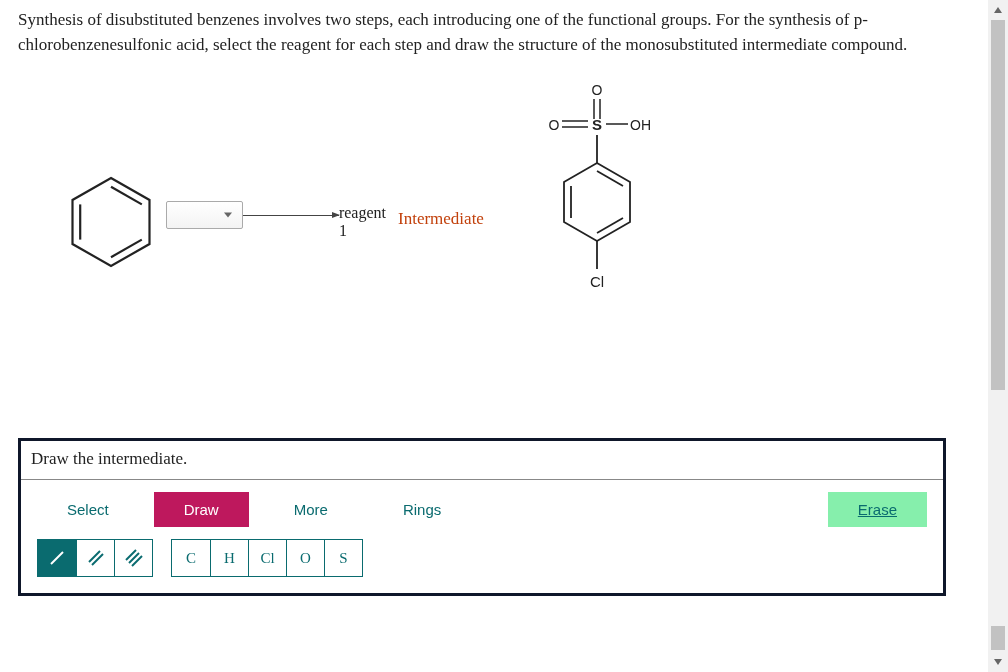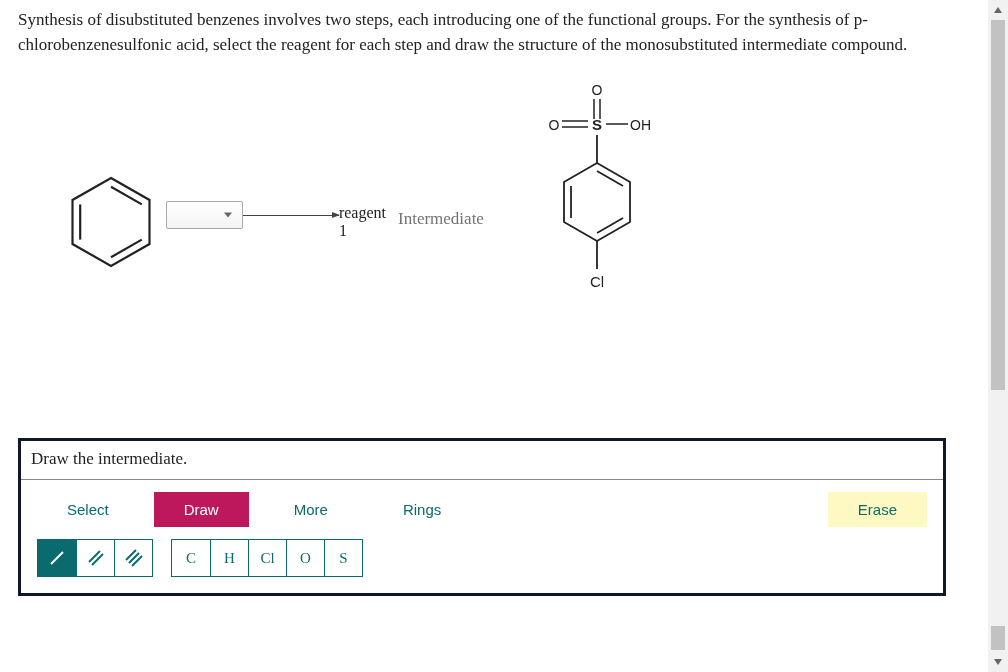--- a/index.html
+++ b/index.html
@@ -58,21 +58,21 @@
     }
     .arrow-line::after {
       content: '';
       position: absolute; right: -1px; top: -3px;
       border-top: 3.5px solid transparent;
       border-bottom: 3.5px solid transparent;
       border-left: 8px solid #444;
     }
     .step-label { font-size: 16px; color: #222; }
     .intermediate-label {
-      font-size: 17px; color: #737373;
+      font-size: 17px; color: #c2410c;
       padding: 0 12px;
       margin-top: -6px;
     }
     .product { margin-left: 26px; }
     .draw-panel {
       position: absolute;
       left: 18px; right: 40px; top: 438px;
       border: 3px solid #0f172a;
     }
     .draw-header {
@@ -92,24 +92,25 @@
       background: #fff;
       color: #0a6b6f;
       border: none;
       cursor: pointer;
     }
     .tab-btn.active { background: #be185d; color: #fff; }
     .spacer { flex: 1; }
     .erase-btn {
       font-size: 15px;
       color: #0a6b6f;
-      background: #fef9c3;
+      background: #86efac;
       border: none;
       padding: 9px 30px;
       cursor: pointer;
+      text-decoration: underline;
     }
     .bond-row {
       display: flex;
       padding: 0 16px 16px 16px;
       gap: 18px;
     }
     .bond-group, .elem-group {
       display: flex;
       border: 1px solid #0a6b6f;
     }

